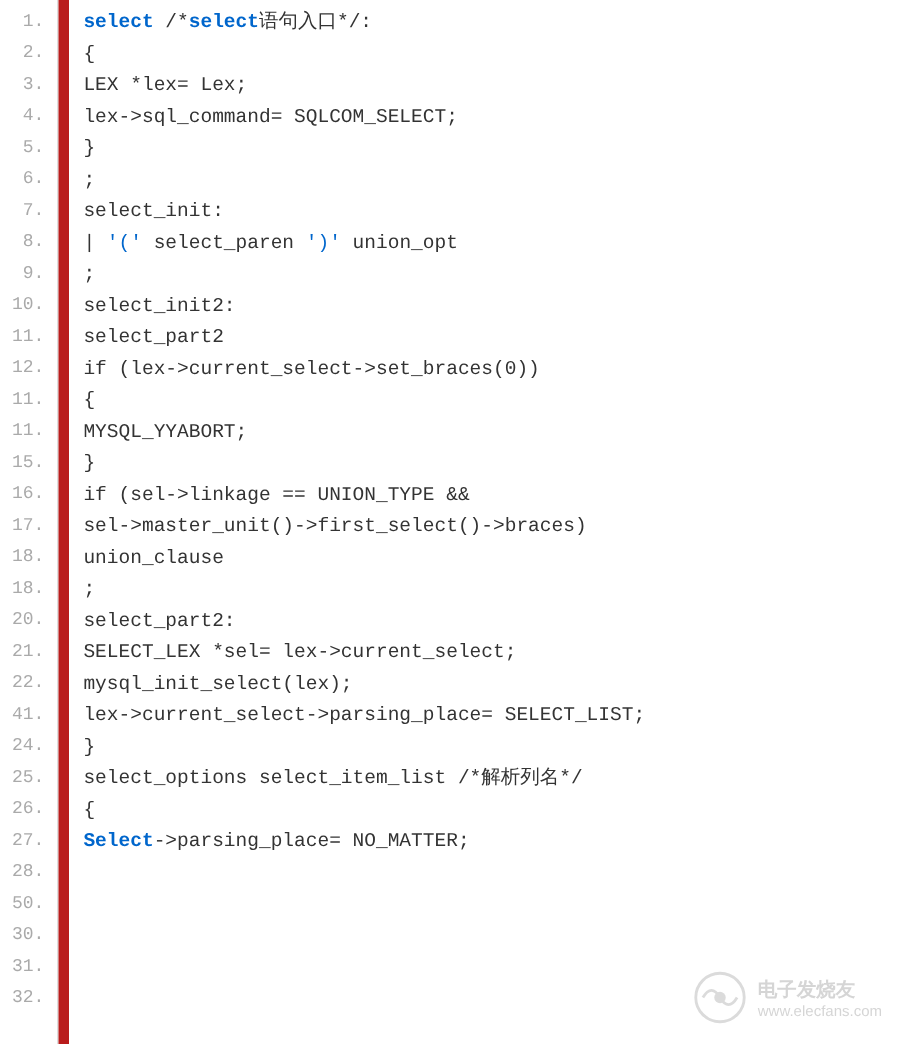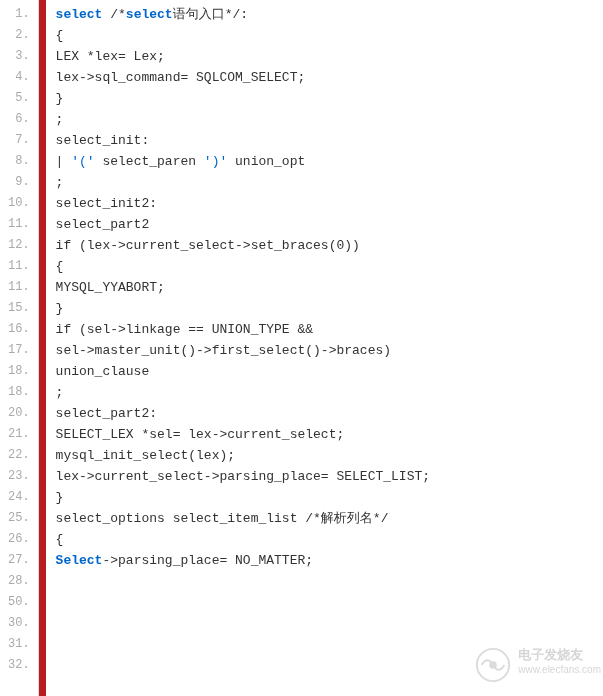--- a/index.html
+++ b/index.html
@@ -47,23 +47,24 @@
     .kw {
       color: #0066cc;
       font-weight: bold;
     }
     .str {
       color: #0066cc;
     }
     .watermark {
       position: absolute;
       bottom: 12px;
-      right: 2px;
+      right: 15px;
       opacity: 0.35;
       display: flex;
+      align-items: center;
       gap: 6px;
     }
     .watermark-icon {
       width: 38px;
       height: 38px;
     }
     .watermark-text {
       display: flex;
       flex-direction: column;
       color: #888;
@@ -97,21 +98,21 @@
       <div class="line-number">11.</div>
       <div class="line-number">11.</div>
       <div class="line-number">15.</div>
       <div class="line-number">16.</div>
       <div class="line-number">17.</div>
       <div class="line-number">18.</div>
       <div class="line-number">18.</div>
       <div class="line-number">20.</div>
       <div class="line-number">21.</div>
       <div class="line-number">22.</div>
-      <div class="line-number">23.</div>
+      <div class="line-number">41.</div>
       <div class="line-number">24.</div>
       <div class="line-number">25.</div>
       <div class="line-number">26.</div>
       <div class="line-number">27.</div>
       <div class="line-number">28.</div>
       <div class="line-number">50.</div>
       <div class="line-number">30.</div>
       <div class="line-number">31.</div>
       <div class="line-number">32.</div>
     </div>

